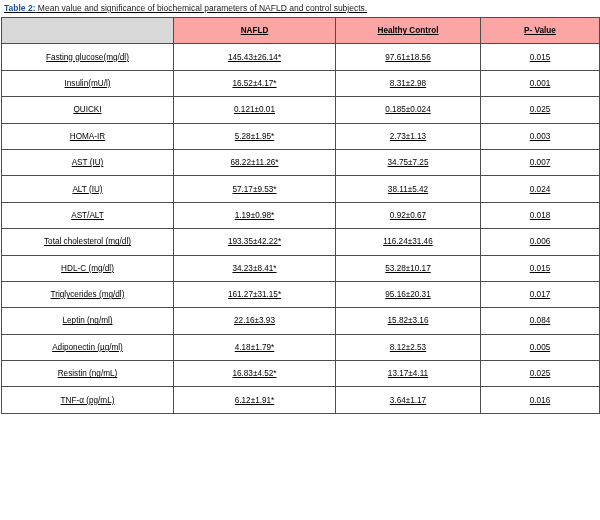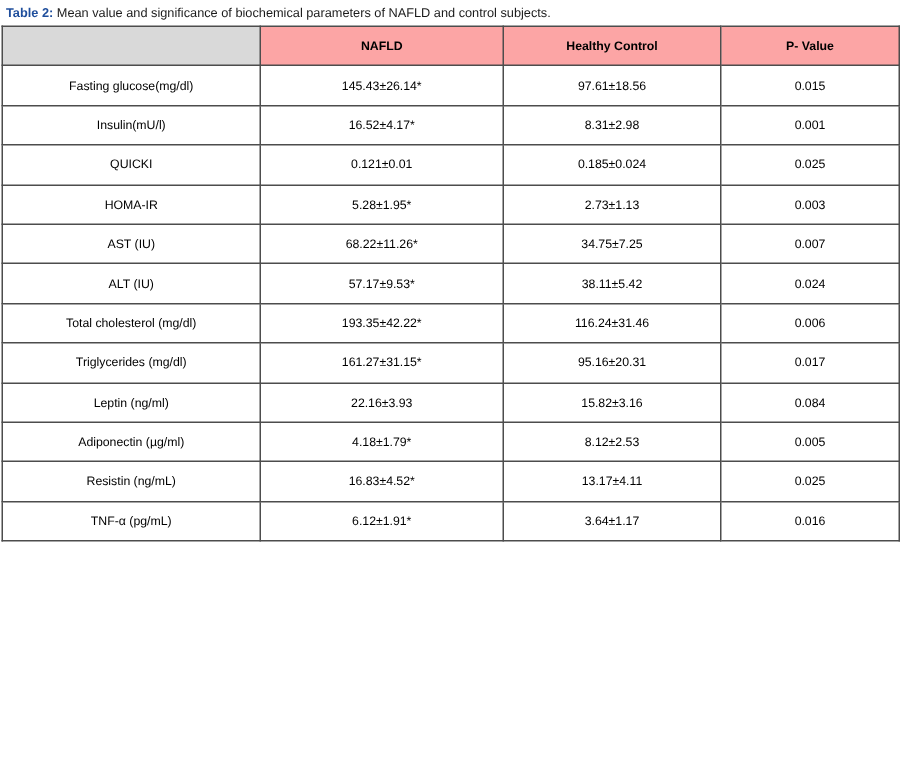--- a/index.html
+++ b/index.html
@@ -12,20 +12,21 @@
     height: 520px;
     font-family: "Liberation Sans", sans-serif;
     color: #000000;
     overflow: hidden;
   }
   .page {
     width: 600px;
     height: 460px;
     position: relative;
     box-sizing: border-box;
+    text-decoration: underline;
   }
   .caption {
     font-size: 8.5px;
     line-height: 12px;
     padding: 2px 4px 3px 4px;
     white-space: nowrap;
   }
   .caption .caption-label {
     color: #1f4e9c;
     font-weight: bold;
@@ -120,24 +121,36 @@
         <td>34.75±7.25</td>
         <td>0.007</td>
       </tr>
       <tr>
         <td class="param-cell">ALT (IU)</td>
         <td>57.17±9.53*</td>
         <td>38.11±5.42</td>
         <td>0.024</td>
       </tr>
       <tr>
+        <td class="param-cell">AST/ALT</td>
+        <td>1.19±0.98*</td>
+        <td>0.92±0.67</td>
+        <td>0.018</td>
+      </tr>
+      <tr>
         <td class="param-cell">Total cholesterol (mg/dl)</td>
         <td>193.35±42.22*</td>
         <td>116.24±31.46</td>
         <td>0.006</td>
+      </tr>
+      <tr>
+        <td class="param-cell">HDL-C (mg/dl)</td>
+        <td>34.23±8.41*</td>
+        <td>53.28±10.17</td>
+        <td>0.015</td>
       </tr>
       <tr>
         <td class="param-cell">Triglycerides (mg/dl)</td>
         <td>161.27±31.15*</td>
         <td>95.16±20.31</td>
         <td>0.017</td>
       </tr>
       <tr>
         <td class="param-cell">Leptin (ng/ml)</td>
         <td>22.16±3.93</td>

